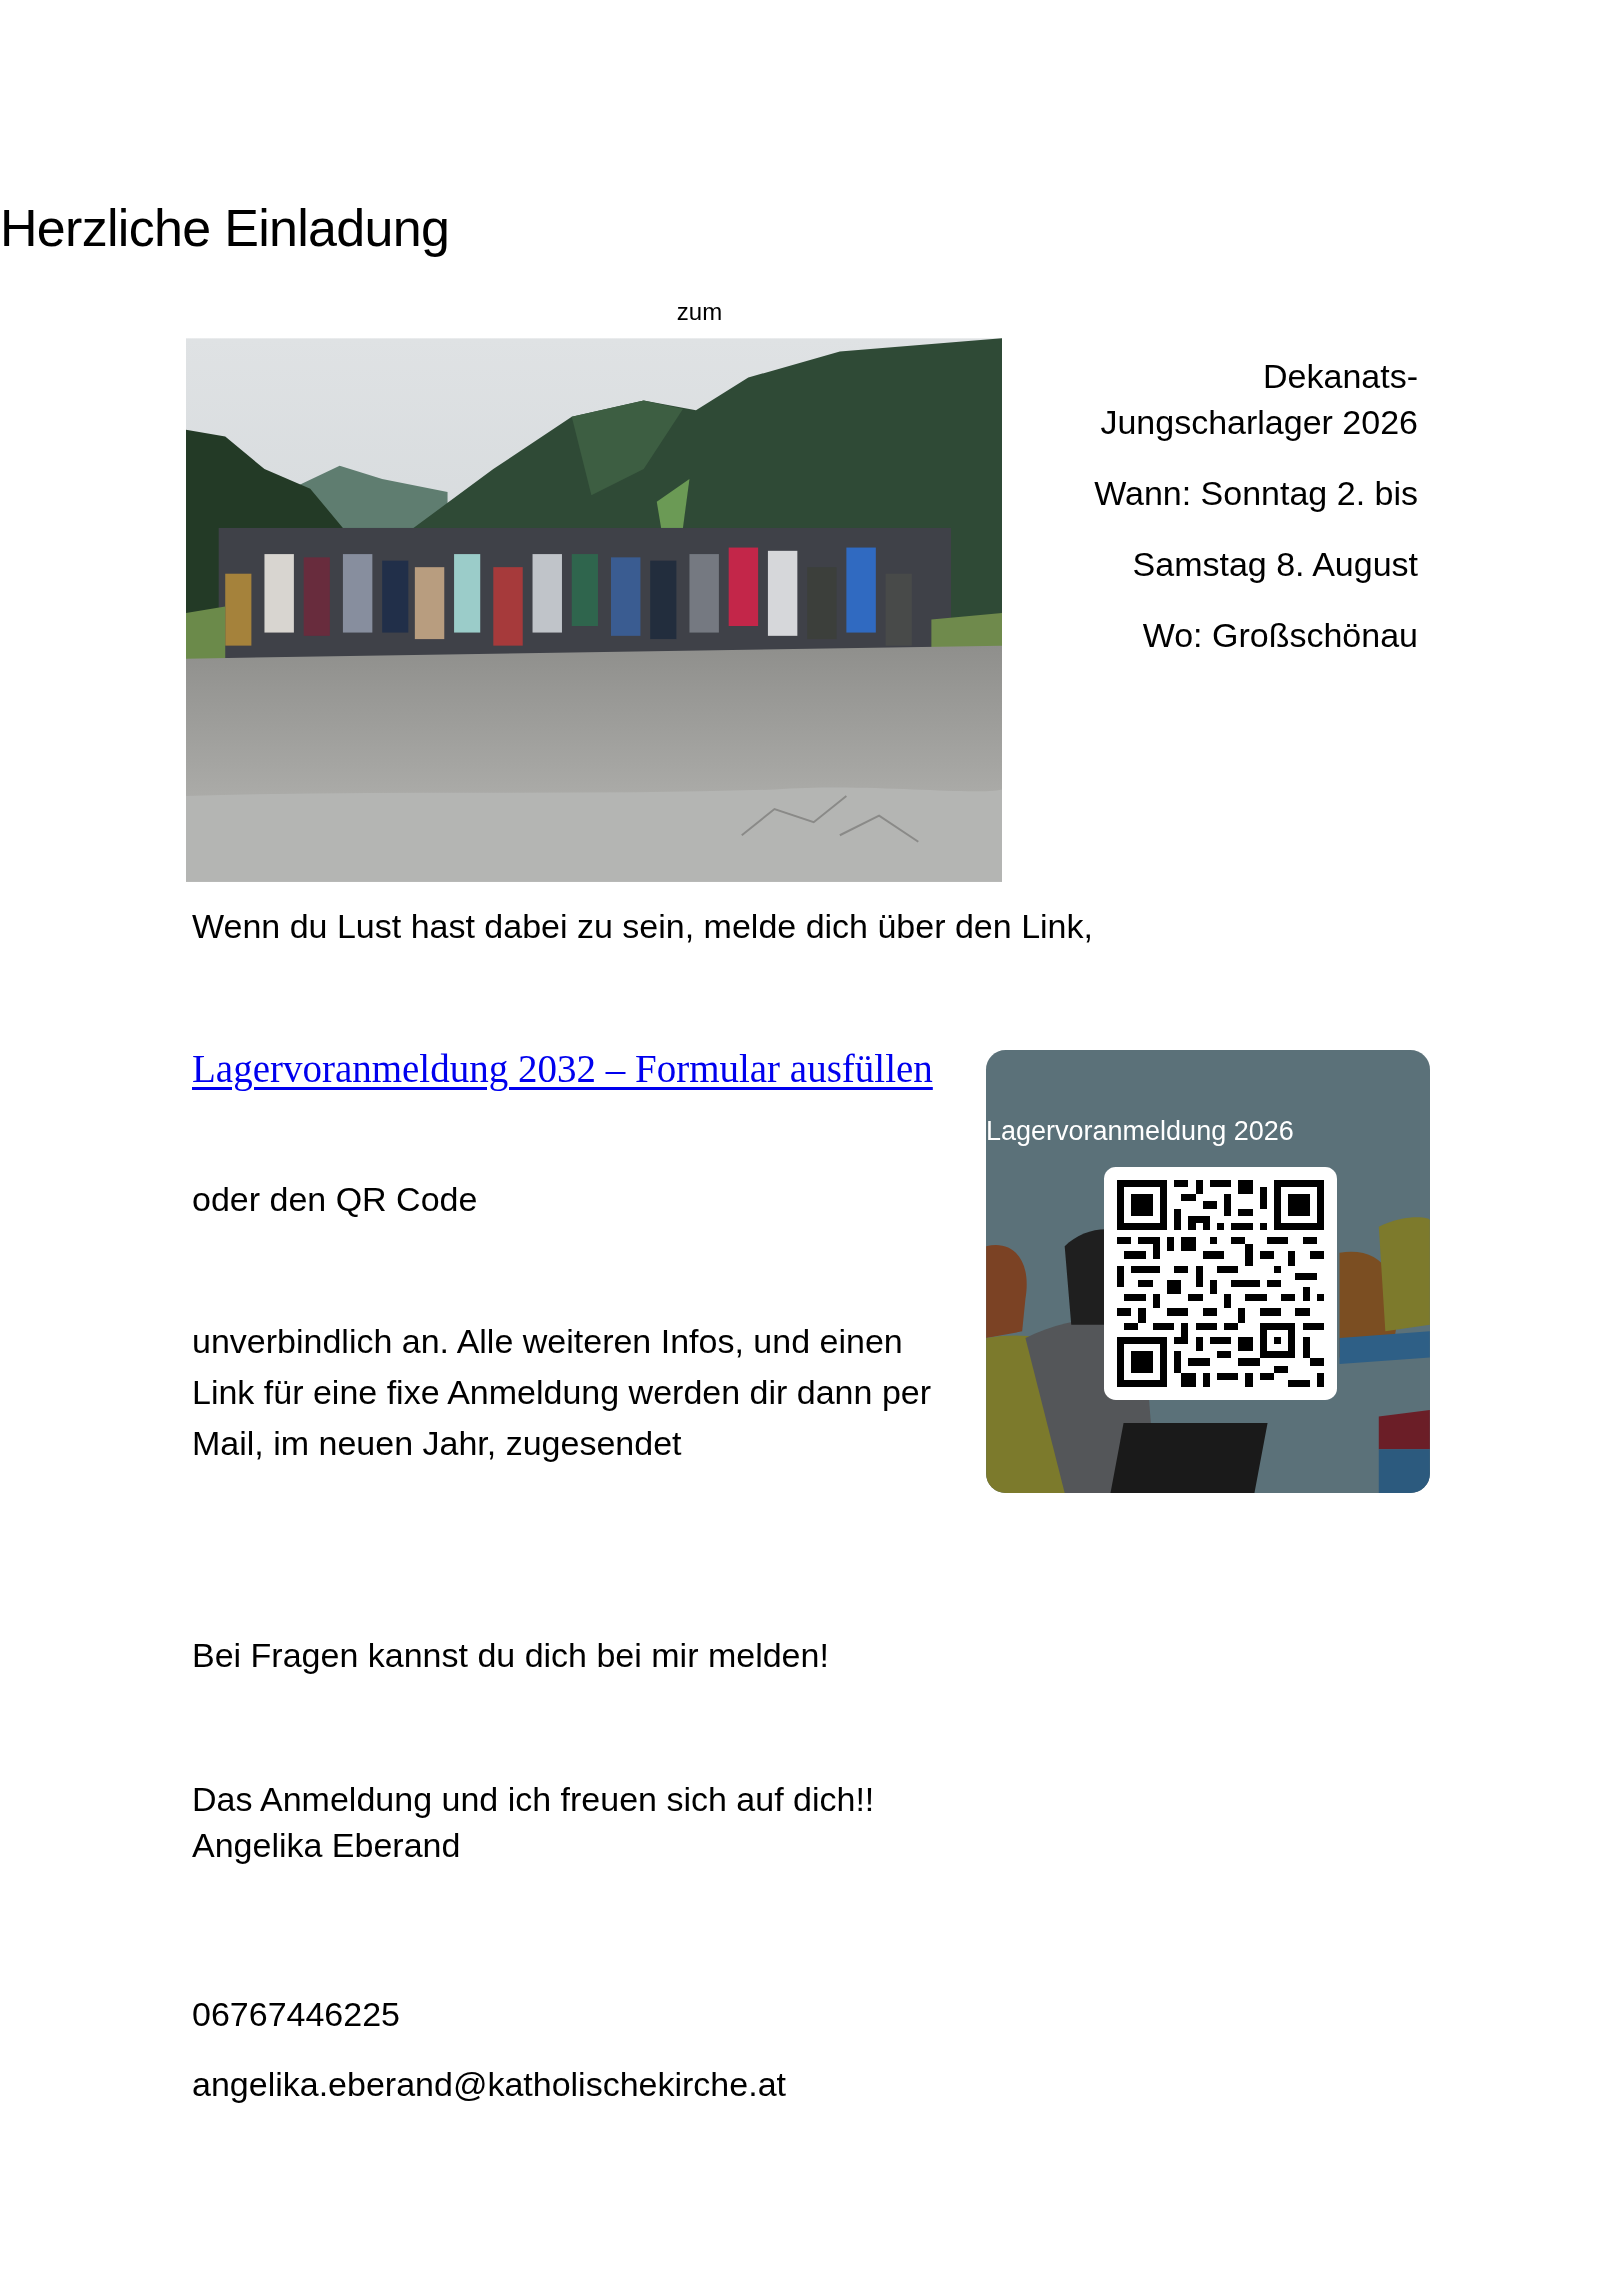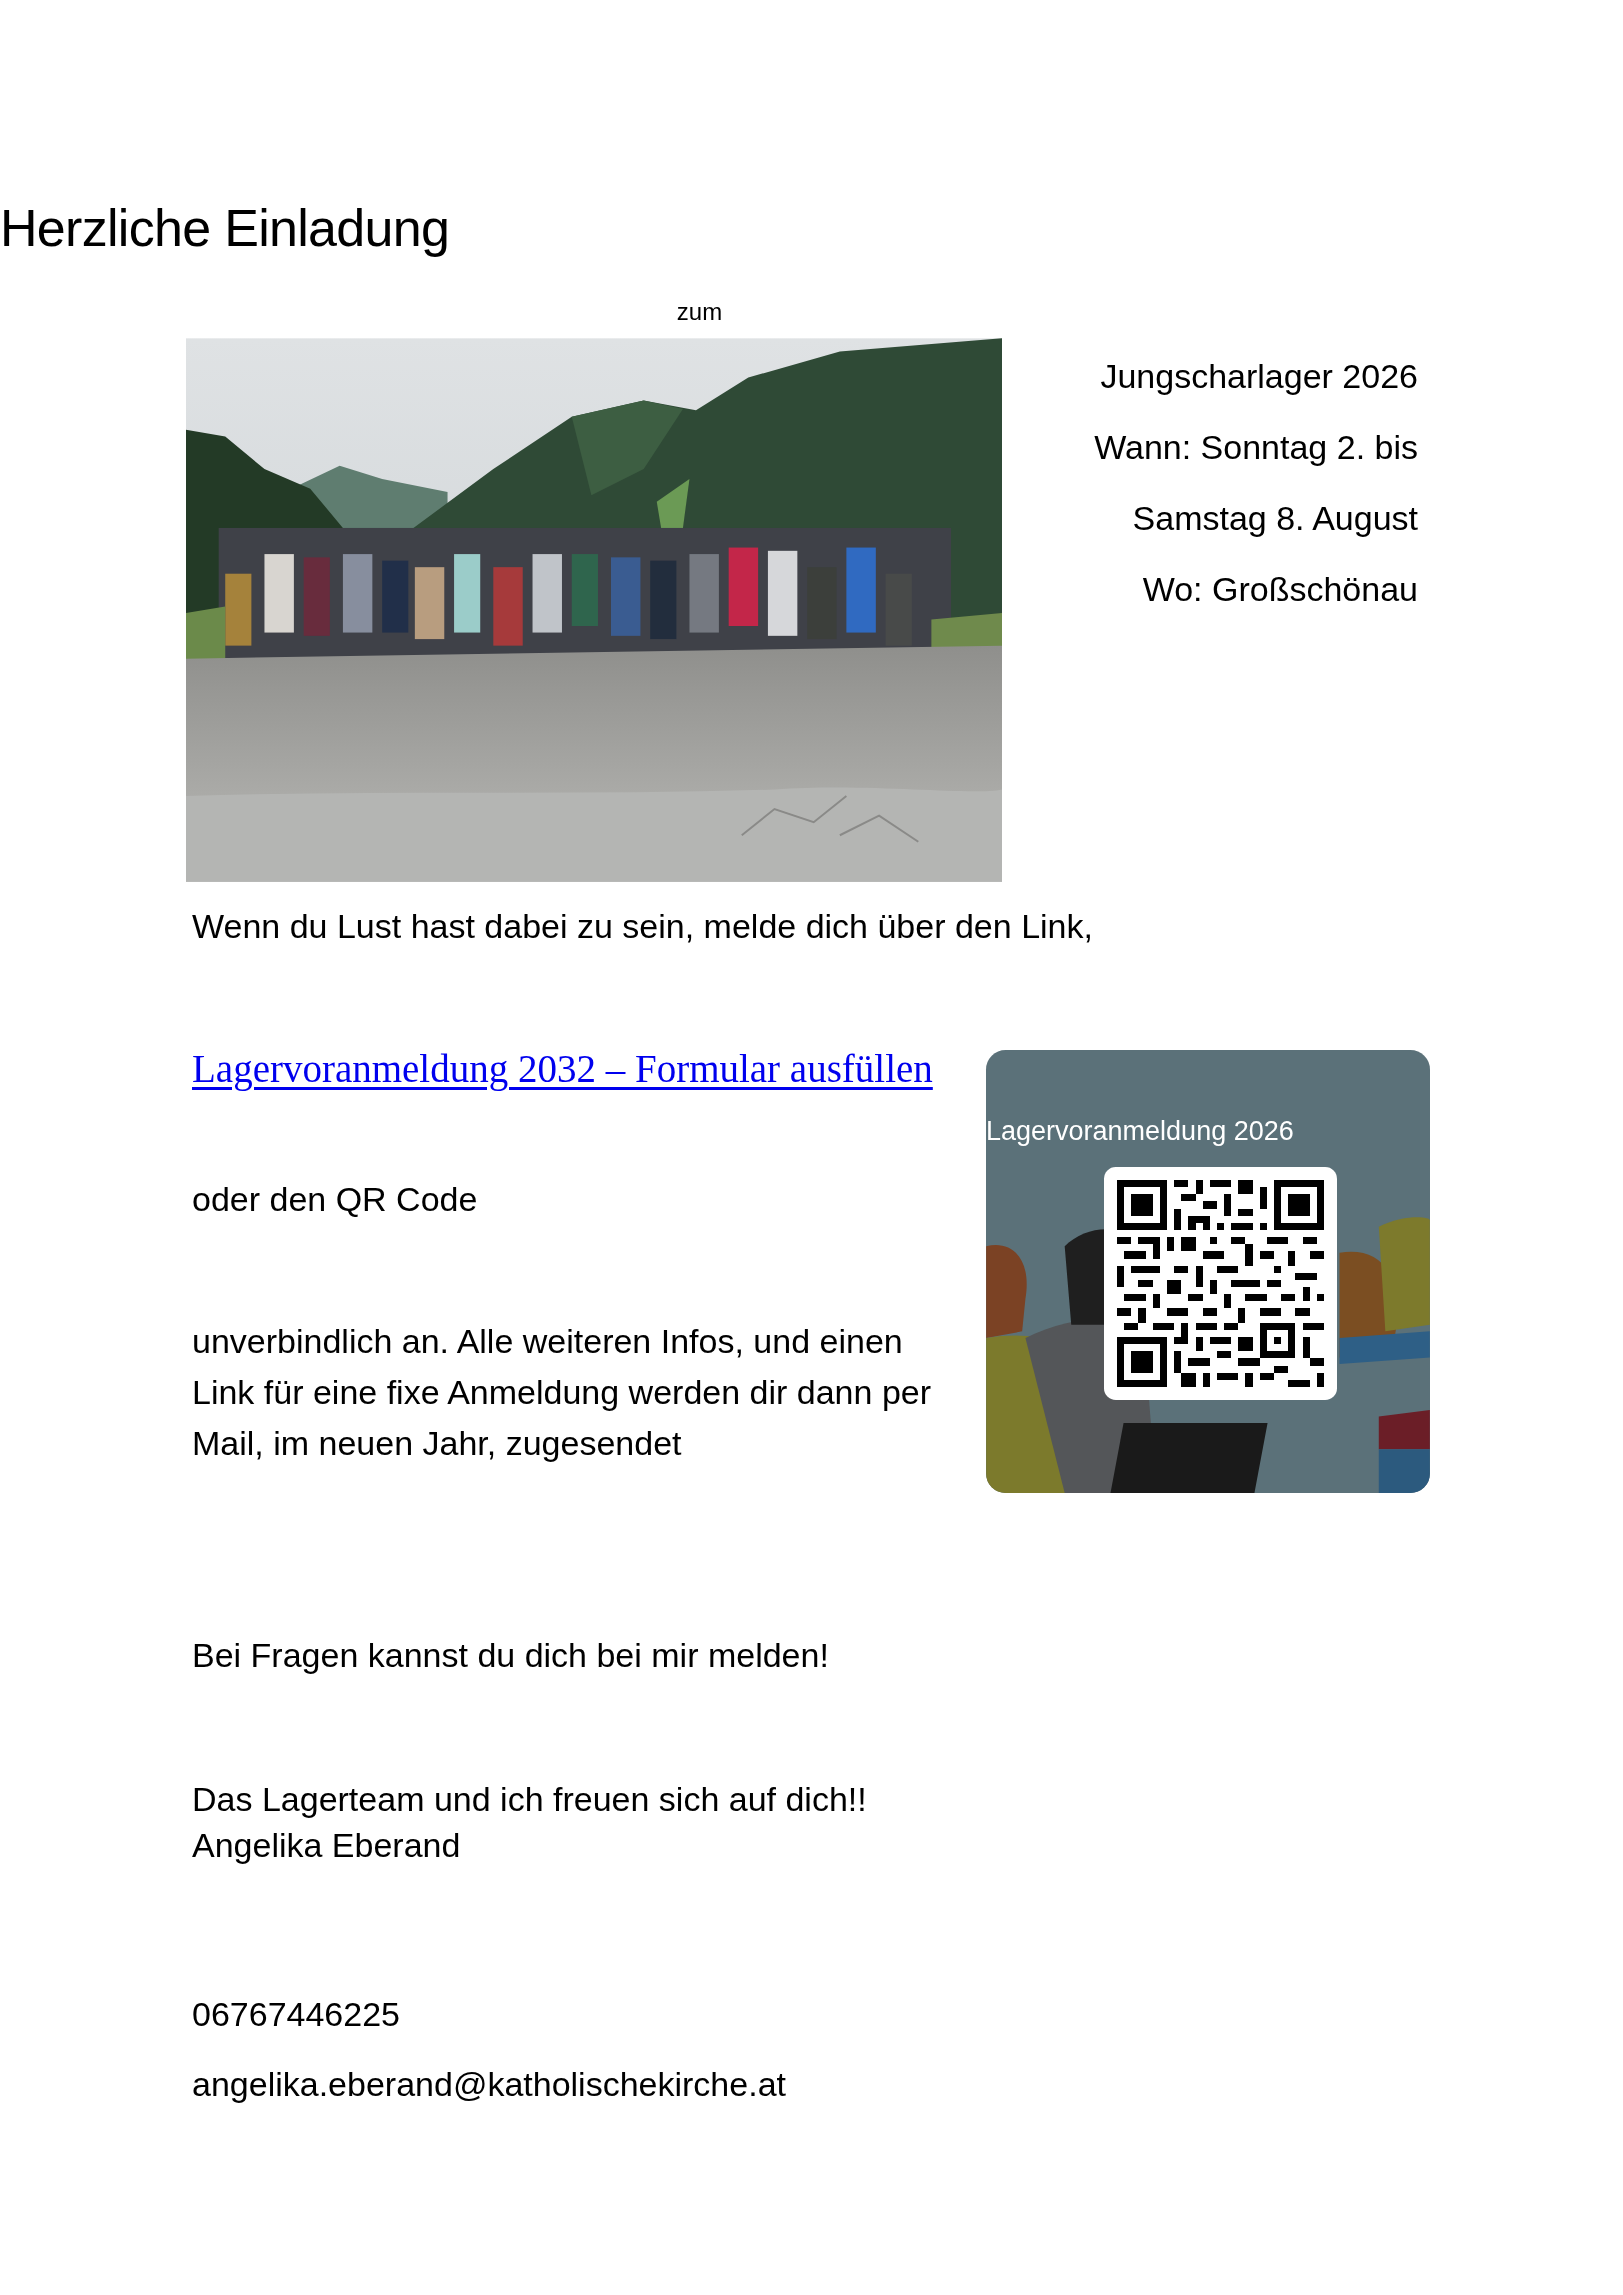--- a/index.html
+++ b/index.html
@@ -76,20 +76,21 @@
     <path d="M0,420 L60,410 L60,490 L0,500 Z" fill="#6b8a4a"></path>
     <path d="M1140,430 L1248,420 L1248,480 L1140,490 Z" fill="#6f8a4c"></path>
 
     <path d="M0,490 L1248,470 L1248,831 L0,831 Z" fill="url(#gravel)"></path>
     <path d="M0,700 C300,690 600,700 900,690 C1050,680 1200,700 1248,690 L1248,831 L0,831 Z" fill="#b4b5b3"></path>
     <path d="M850,760 L900,720 L960,740 L1010,700 M1000,760 L1060,730 L1120,770" stroke="#8a8a88" stroke-width="3" fill="none"></path>
   </svg>
 </div>
 
 <div class="abs info">
+  <p class="tight" style="margin-bottom:0">Dekanats-</p>
   <p>Jungscharlager 2026</p>
   <p>Wann: Sonntag 2. bis</p>
   <p>Samstag 8. August</p>
   <p>Wo: Großschönau</p>
 </div>
 
 <div class="abs body-text" style="top:901px">Wenn du Lust hast dabei zu sein, melde dich über den Link,</div>
 
 <a class="abs link">Lagervoranmeldung 2032 – Formular ausfüllen</a>
 
@@ -219,17 +220,17 @@
           <rect x="18" y="27" width="1" height="2"></rect>
           <rect x="20" y="27" width="2" height="1"></rect>
           <rect x="24" y="28" width="3" height="1"></rect>
           <rect x="28" y="27" width="1" height="2"></rect>
       </g>
     </svg>
   </div>
 </div>
 
 <div class="abs body-text" style="top:1630px">Bei Fragen kannst du dich bei mir melden!</div>
-<div class="abs body-text" style="top:1774px">Das Lagerteam und ich freuen sich auf dich!!</div>
+<div class="abs body-text" style="top:1774px">Das Anmeldung und ich freuen sich auf dich!!</div>
 <div class="abs body-text" style="top:1820px">Angelika Eberand</div>
 <div class="abs body-text" style="top:1989px">06767446225</div>
 <div class="abs body-text" style="top:2059px">angelika.eberand@katholischekirche.at</div>
 
 
 </body></html>

